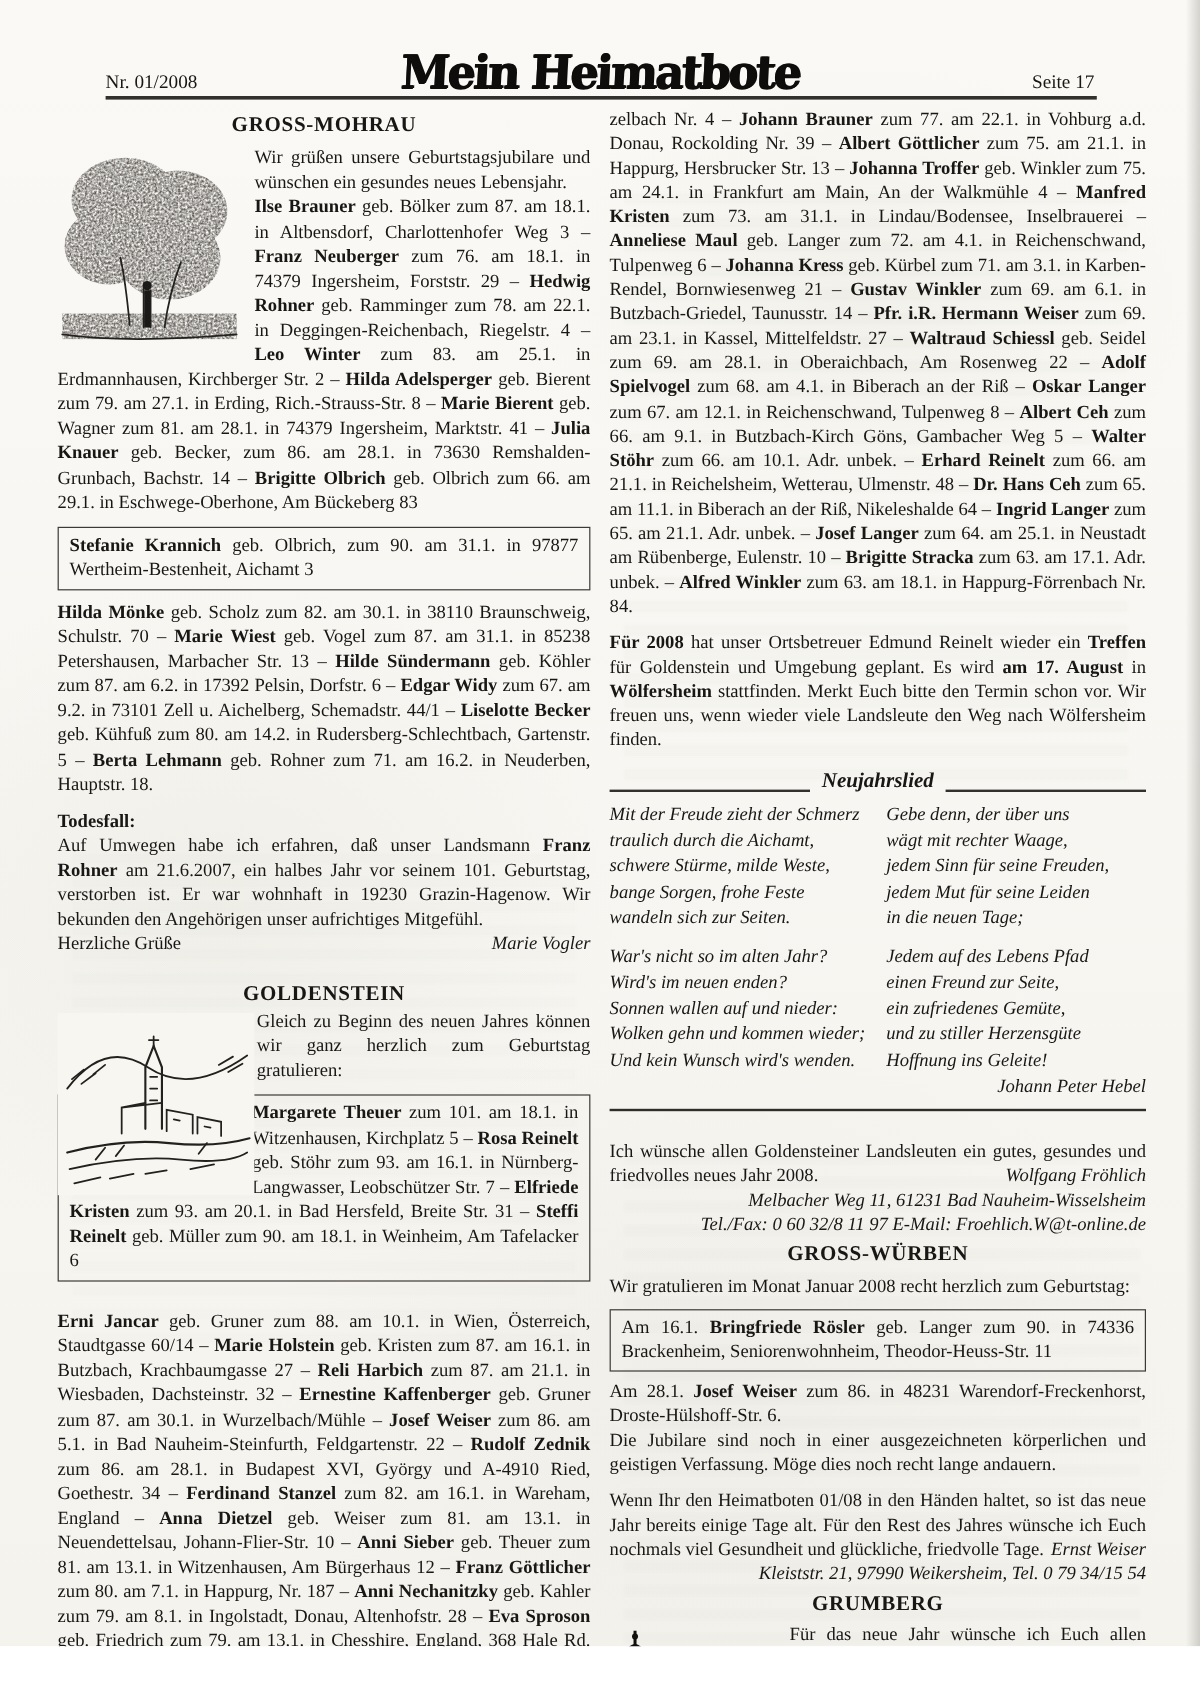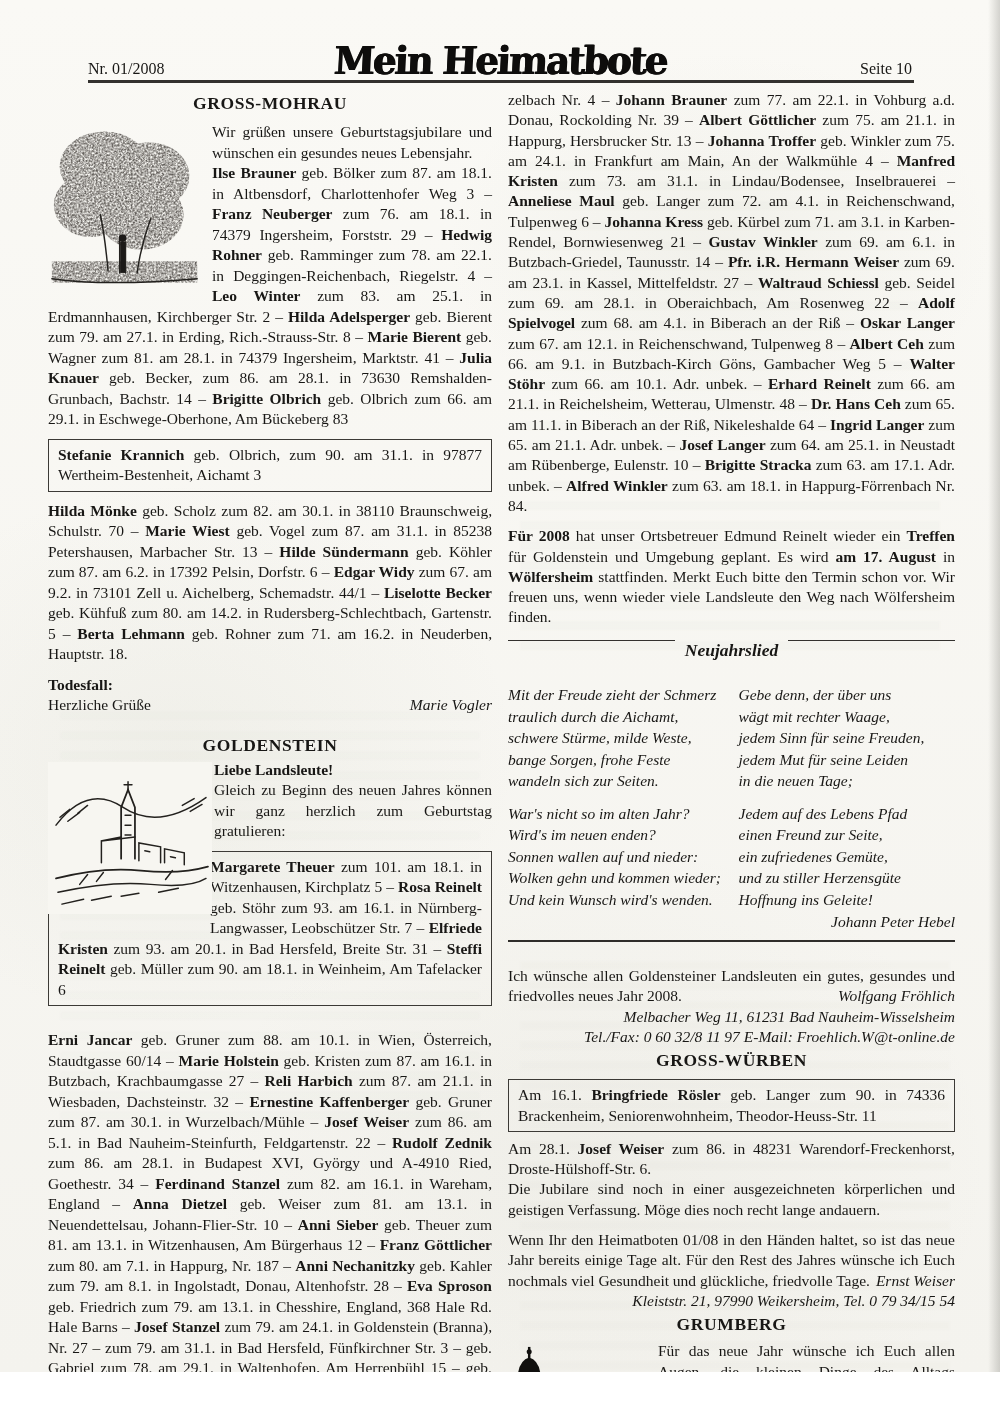--- a/index.html
+++ b/index.html
@@ -39,21 +39,21 @@
   .tree-float{float:left;width:158px;height:172px;margin:2px 6px 4px 0;}
   .tree-float svg{display:block;width:155px;height:168px;}
   
   .gold{position:relative;}
   .gold-ind{margin-left:166px;}
   .gold-sketch{position:absolute;left:0;top:28px;width:164px;height:152px;background:#f7f6f1;z-index:2;}
   .gold-sketch svg{display:block;width:158px;height:148px;margin:2px 0 0 4px;}
   .box-spacer{float:left;width:152px;height:64px;}
   
   .poem{margin-top:12px;}
-  .poem-title{display:flex;align-items:flex-start;gap:10px;margin-bottom:24px;}
+  .poem-title{display:flex;align-items:flex-end;gap:10px;margin-bottom:8px;}
   .poem-title .line{flex:1;height:1.6px;background:#33312e;}
   .poem-title .t{font-weight:bold;font-style:italic;font-size:17.5px;white-space:nowrap;}
   .poem-cols{display:flex;gap:14px;font-style:italic;text-align:left;}
   .poem-cols>div{flex:1;}
   .poem-line{line-height:21.5px;white-space:nowrap;font-style:italic;}
   .stanza-gap{height:11px;}
   .poem-author{text-align:right;font-style:italic;margin-top:2px;}
   .poem-rule{height:1.8px;background:#2f2d2a;margin-top:8px;}
   
   .grum-float{float:left;width:138px;height:112px;margin:4px 12px 2px 0;}
@@ -65,21 +65,21 @@
 
 <div class="page">
 
   <div class="bleed" style="left:520px;top:150px;width:420px;height:500px;"></div>
   <div class="bleed" style="left:60px;top:700px;width:420px;height:420px;opacity:.35;"></div>
   <div class="bleed" style="left:520px;top:950px;width:430px;height:420px;opacity:.4;"></div>
 
   <div class="hdr">
     <span class="hdr-issue">Nr. 01/2008</span>
     <div class="masthead">Mein Heimatbote</div>
-    <span class="hdr-page">Seite 10</span>
+    <span class="hdr-page">Seite 17</span>
   </div>
   <div class="hdr-rule"></div>
 
   <div class="col col-left">
     <h2 class="sec">GROSS-MOHRAU</h2>
 
     <div>
       <span class="tree-float">
         <svg viewBox="0 0 160 170" aria-hidden="true">
           <defs>
@@ -109,20 +109,21 @@
       <p><b>Ilse Brauner</b> geb. Bölker zum 87. am 18.1. in Altbensdorf, Charlottenhofer Weg 3 –<b>Franz Neuberger</b> zum 76. am 18.1. in 74379 Ingersheim, Forststr. 29 – <b>Hedwig Rohner</b> geb. Ramminger zum 78. am 22.1. in Deggingen-Reichenbach, Riegelstr. 4 – <b>Leo Winter</b> zum 83. am 25.1. in Erdmannhausen, Kirchberger Str. 2 – <b>Hilda Adelsperger</b> geb. Bierent zum 79. am 27.1. in Erding, Rich.-Strauss-Str. 8 – <b>Marie Bierent</b> geb. Wagner zum 81. am 28.1. in 74379 Ingersheim, Marktstr. 41 – <b>Julia Knauer</b> geb. Becker, zum 86. am 28.1. in 73630 Remshalden-Grunbach, Bachstr. 14 – <b>Brigitte Olbrich</b> geb. Olbrich zum 66. am 29.1. in Eschwege-Oberhone, Am Bückeberg 83</p>
     </div>
 
     <div class="jubox">
       <p><b>Stefanie Krannich</b> geb. Olbrich, zum 90. am 31.1. in 97877 Wertheim-Bestenheit, Aichamt 3</p>
     </div>
 
     <p><b>Hilda Mönke</b> geb. Scholz zum 82. am 30.1. in 38110 Braunschweig, Schulstr. 70 – <b>Marie Wiest</b> geb. Vogel zum 87. am 31.1. in 85238 Petershausen, Marbacher Str. 13 – <b>Hilde Sündermann</b> geb. Köhler zum 87. am 6.2. in 17392 Pelsin, Dorfstr. 6 – <b>Edgar Widy</b> zum 67. am 9.2. in 73101 Zell u. Aichelberg, Schemadstr. 44/1 – <b>Liselotte Becker</b> geb. Kühfuß zum 80. am 14.2. in Rudersberg-Schlechtbach, Gartenstr. 5 – <b>Berta Lehmann</b> geb. Rohner zum 71. am 16.2. in Neuderben, Hauptstr. 18.</p>
 
     <p class="bold-line mt10">Todesfall:</p>
+    <p>Auf Umwegen habe ich erfahren, daß unser Landsmann <b>Franz Rohner</b> am 21.6.2007, ein halbes Jahr vor seinem 101. Geburtstag, verstorben ist. Er war wohnhaft in 19230 Grazin-Hagenow. Wir bekunden den Angehörigen unser aufrichtiges Mitgefühl.</p>
     <div class="row">
       <span>Herzliche Grüße</span>
       <span style="font-style:italic">Marie Vogler</span>
     </div>
 
     <div class="gold mt18">
       <h2 class="sec" style="margin-bottom:4px">GOLDENSTEIN</h2>
       <span class="gold-sketch">
         <svg viewBox="0 0 160 150" aria-hidden="true">
           <g class="sketch-stroke">
@@ -134,21 +135,20 @@
             <path d="M50 100 L50 78 L70 74 M50 78 L84 74"></path>
             <path d="M88 98 L88 80 L110 84 L110 100 M114 100 L114 86 L134 90 L134 102"></path>
             <path d="M94 88 l5 1 M120 94 l5 1"></path>
             <path d="M4 116 Q50 104 90 108 T158 104" stroke-width="1.8"></path>
             <path d="M6 130 Q60 118 100 122 T156 116"></path>
             <path d="M10 142 l22 -5 M40 138 l20 -4 M108 130 l20 -4 M70 134 l18 -3"></path>
             <path d="M36 112 l-8 10 M52 110 l-7 9 M122 108 l-7 9"></path>
           </g>
         </svg>
       </span>
-      <p class="bold-line gold-ind">Liebe Landsleute!</p>
       <p class="gold-ind">Gleich zu Beginn des neuen Jahres können wir ganz herzlich zum Geburtstag gratulieren:</p>
       <div class="jubox" style="margin-bottom:6px">
         <span class="box-spacer"></span>
         <p><b>Margarete Theuer</b> zum 101. am 18.1. in Witzenhausen, Kirchplatz 5 – <b>Rosa Reinelt</b> geb. Stöhr zum 93. am 16.1. in Nürnberg-Langwasser, Leobschützer Str. 7 – <b>Elfriede Kristen</b> zum 93. am 20.1. in Bad Hersfeld, Breite Str. 31 – <b>Steffi Reinelt</b> geb. Müller zum 90. am 18.1. in Weinheim, Am Tafelacker 6</p>
       </div>
     </div>
 
     <p class="mt8"><b>Erni Jancar</b> geb. Gruner zum 88. am 10.1. in Wien, Österreich, Staudtgasse 60/14 – <b>Marie Holstein</b> geb. Kristen zum 87. am 16.1. in Butzbach, Krachbaumgasse 27 – <b>Reli Harbich</b> zum 87. am 21.1. in Wiesbaden, Dachsteinstr. 32 – <b>Ernestine Kaffenberger</b> geb. Gruner zum 87. am 30.1. in Wurzelbach/Mühle – <b>Josef Weiser</b> zum 86. am 5.1. in Bad Nauheim-Steinfurth, Feldgartenstr. 22 – <b>Rudolf Zednik</b> zum 86. am 28.1. in Budapest XVI, György und A-4910 Ried, Goethestr. 34 – <b>Ferdinand Stanzel</b> zum 82. am 16.1. in Wareham, England – <b>Anna Dietzel</b> geb. Weiser zum 81. am 13.1. in Neuendettelsau, Johann-Flier-Str. 10 – <b>Anni Sieber</b> geb. Theuer zum 81. am 13.1. in Witzenhausen, Am Bürgerhaus 12 – <b>Franz Göttlicher</b> zum 80. am 7.1. in Happurg, Nr. 187 – <b>Anni Nechanitzky</b> geb. Kahler zum 79. am 8.1. in Ingolstadt, Donau, Altenhofstr. 28 – <b>Eva Sproson</b> geb. Friedrich zum 79. am 13.1. in Chesshire, England, 368 Hale Rd. Hale Barns – <b>Josef Stanzel</b> zum 79. am 24.1. in Goldenstein (Branna), Nr. 27 –  zum 79. am 31.1. in Bad Hersfeld, Fünfkirchner Str. 3 –  geb. Gabriel zum 78. am 29.1. in Waltenhofen, Am Herrenbühl 15 –  geb. Exler zum 78. am 30.1. in Aalen/Württ, Mohlstr. 11 –  geb. Mutschin zum 77. am 6.1. in Mörlenbach-Bonsweiher, Wilhelmstr. 7 –  zum 77. am 11.1. in Alesheim-Stör-</p>
   </div>
 
@@ -193,20 +193,21 @@
       </div>
       <div class="poem-author">Johann Peter Hebel</div>
       <div class="poem-rule"></div>
     </div>
 
     <p class="mt8">Ich wünsche allen Goldensteiner Landsleuten ein gutes, gesundes und friedvolles neues Jahr 2008.<span class="sig">Wolfgang Fröhlich</span></p>
     <div class="ital-right">Melbacher Weg 11, 61231 Bad Nauheim-Wisselsheim</div>
     <div class="ital-right">Tel./Fax: 0 60 32/8 11 97 E-Mail: Froehlich.W@t-online.de</div>
 
     <h2 class="sec mt14">GROSS-WÜRBEN</h2>
+    <p>Wir gratulieren im Monat Januar 2008 recht herzlich zum Geburtstag:</p>
     <div class="jubox" style="margin:7px 0">
       <p>Am 16.1. <b>Bringfriede Rösler</b> geb. Langer zum 90. in 74336 Brackenheim, Seniorenwohnheim, Theodor-Heuss-Str. 11</p>
     </div>
     <p>Am 28.1. <b>Josef Weiser</b> zum 86. in 48231 Warendorf-Freckenhorst, Droste-Hülshoff-Str. 6.</p>
     <p>Die Jubilare sind noch in einer ausgezeichneten körperlichen und geistigen Verfassung. Möge dies noch recht lange andauern.</p>
     <p class="mt10">Wenn Ihr den Heimatboten 01/08 in den Händen haltet, so ist das neue Jahr bereits einige Tage alt. Für den Rest des Jahres wünsche ich Euch nochmals viel Gesundheit und glückliche, friedvolle Tage.<span class="sig">Ernst Weiser</span></p>
     <div class="ital-right">Kleiststr. 21, 97990 Weikersheim, Tel. 0 79 34/15 54</div>
 
     <h2 class="sec mt14" style="margin-bottom:6px">GRUMBERG</h2>
     <div>

